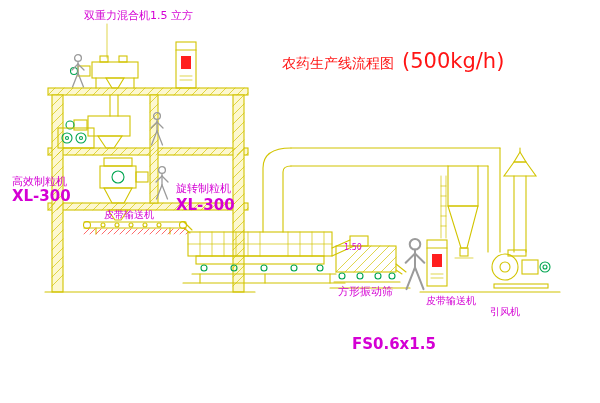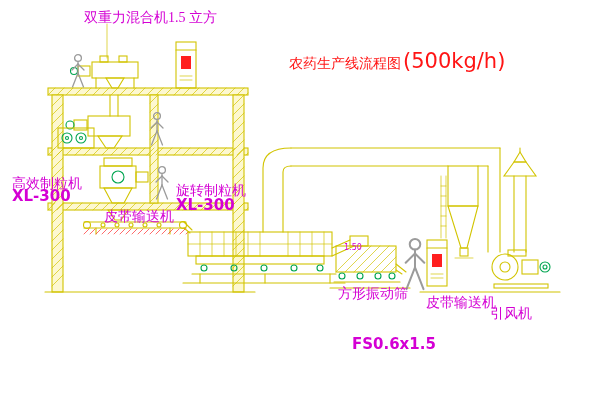--- a/index.html
+++ b/index.html
@@ -9,23 +9,23 @@
   .y{stroke:#d2c400;fill:none;}
   .yfill{fill:#fdf8d0;stroke:#d2c400;}
   .g{stroke:#00a550;fill:none;}
   .r{stroke:#ff2a2a;fill:none;}
   .rf{fill:#ff1f1f;stroke:none;}
   .p{stroke:#9b9b9b;fill:none;}
   .thin{stroke-width:.7;}
   .lbl{position:absolute;white-space:nowrap;line-height:1.1;}
   .mag{color:#d400d4;}
   .red{color:#ff1414;}
-  .s8{font-size:8px;} .s10{font-size:14px;} .s11{font-size:14px;font-family:Liberation Serif, serif;}
+  .s8{font-size:8px;} .s10{font-size:10px;} .s11{font-size:11px;}
   .s14{font-size:14px;} .s15{font-size:15px;font-weight:bold;margin-top:36px;} .s21{font-size:21px;}
-  .title-wrap{display:flex;align-items:baseline;gap:2px;margin-left:7px;}
+  .title-wrap{display:flex;align-items:baseline;gap:8px;}
 </style>
 </head>
 <body>
 
 <div class="screen">
 
 <svg width="600" height="403" viewBox="0 0 600 403" stroke-width="1.1" stroke-linecap="round" xmlns="http://www.w3.org/2000/svg">
   <defs>
     <g id="person" class="p" stroke-width="1.3">
       <circle cx="0" cy="4" r="3.4"></circle>

